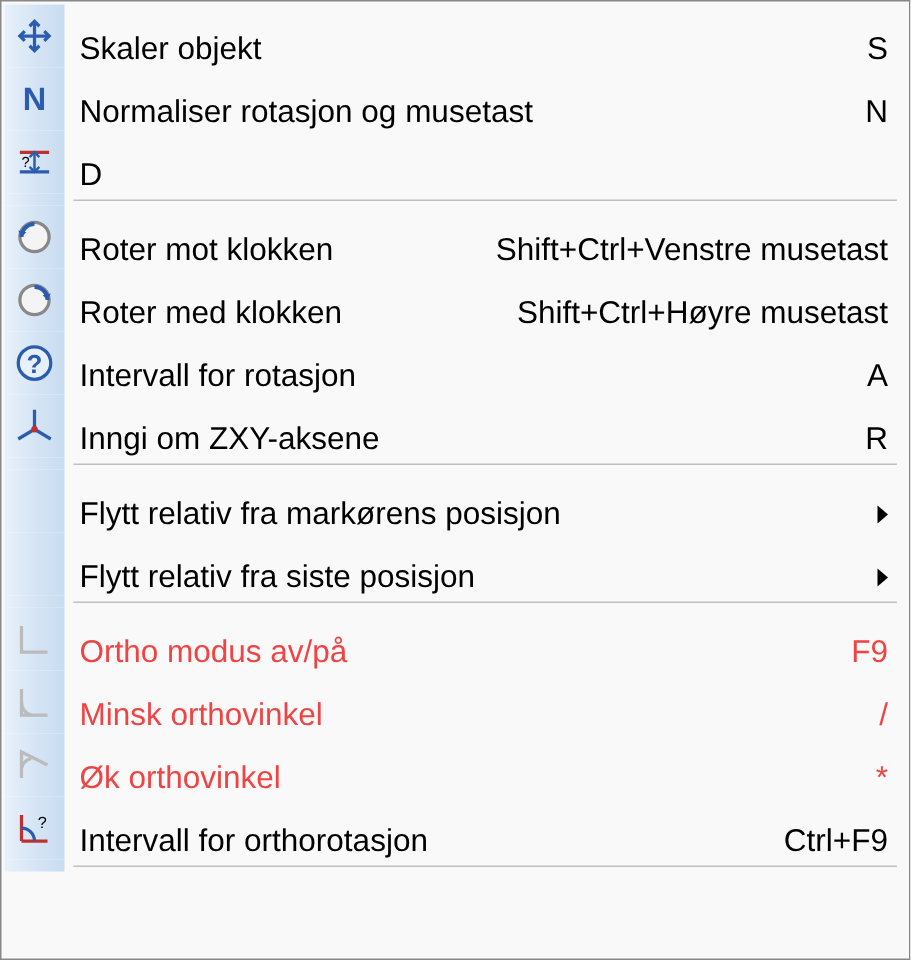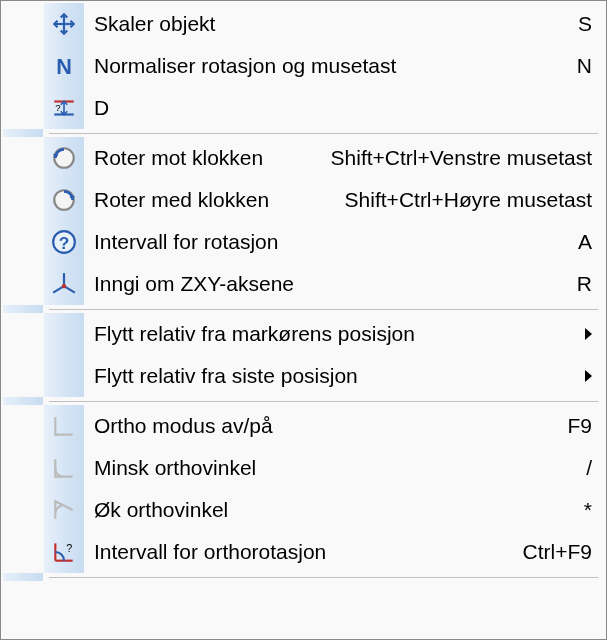--- a/index.html
+++ b/index.html
@@ -26,27 +26,26 @@
     width: 40px;
     flex-shrink: 0;
     background: linear-gradient(to right, #e8f0fa 0%, #d6e5f5 50%, #c8dcf0 100%);
     display: flex;
     align-items: center;
     justify-content: center;
     height: 100%;
   }
   .menu-item {
     display: flex;
-    align-items: center;
+    align-items: flex-end;
     height: 42px;
     color: #000;
-    margin-left: 41px;
   }
   .menu-item.disabled {
-    color: #000000;
+    color: #ef4444;
   }
   .content {
     flex: 1;
     display: flex;
     align-items: center;
     padding: 0 12px 0 10px;
     justify-content: space-between;
     gap: 12px;
   }
   .label {

